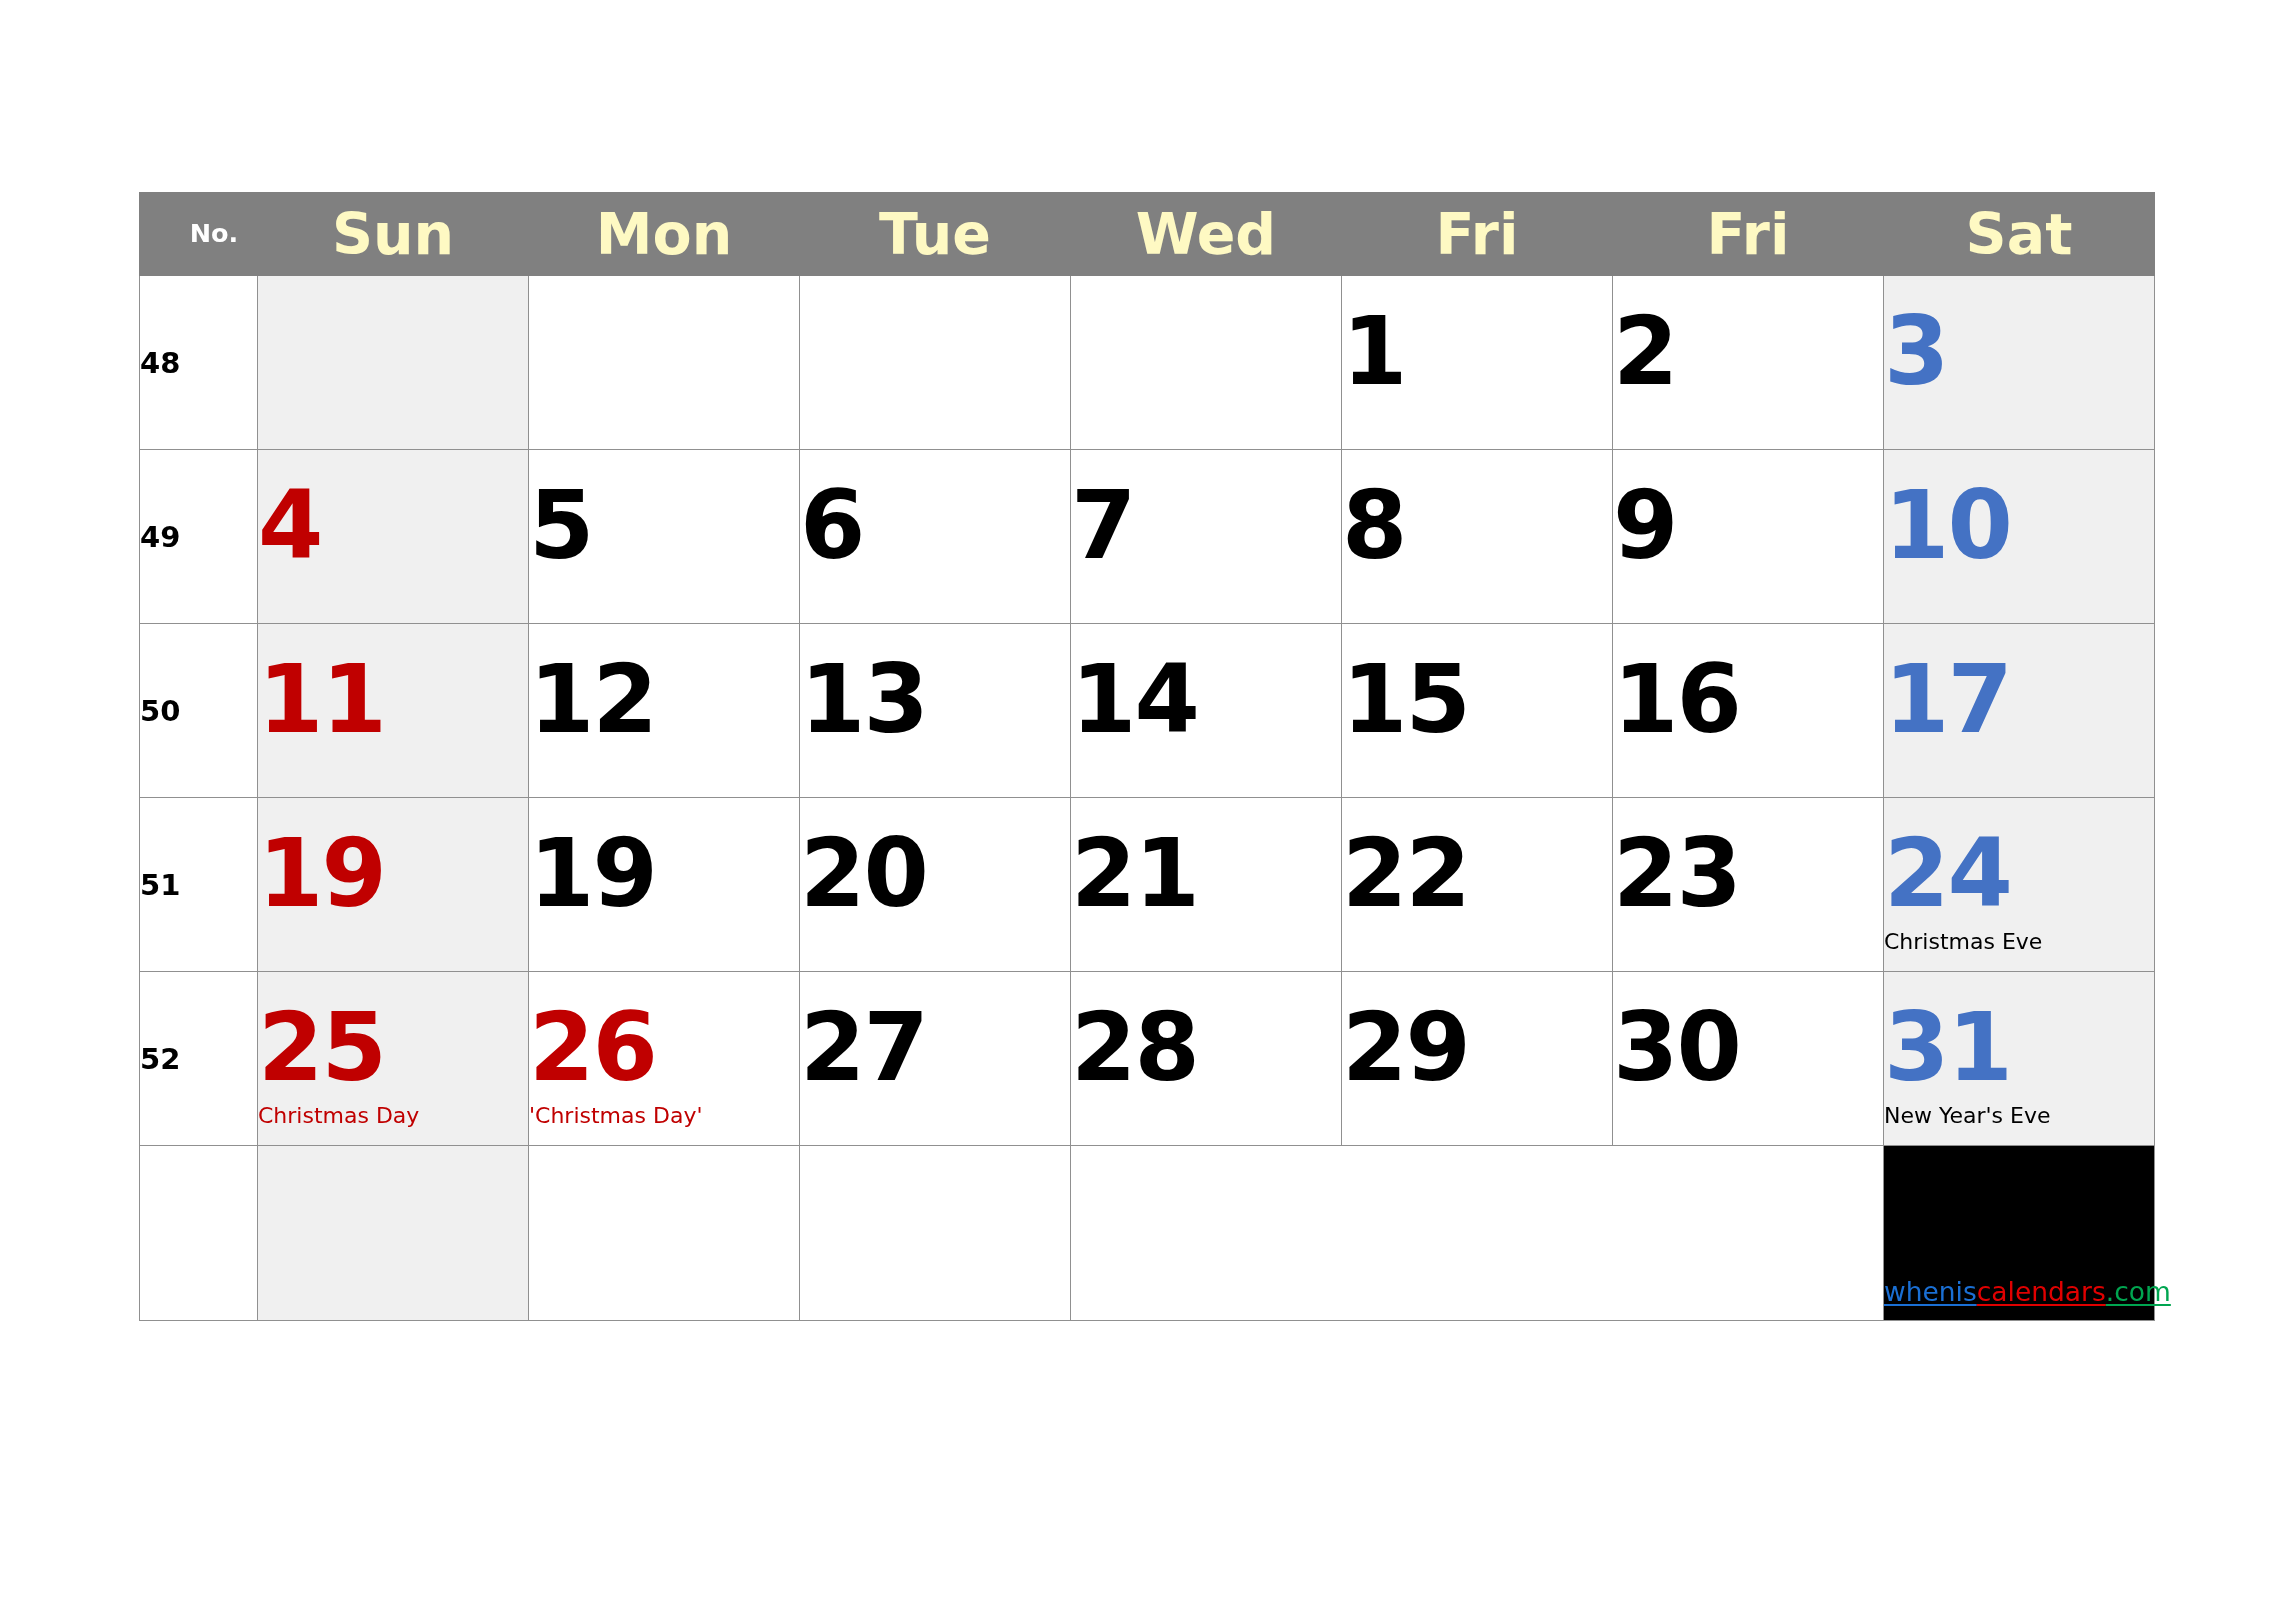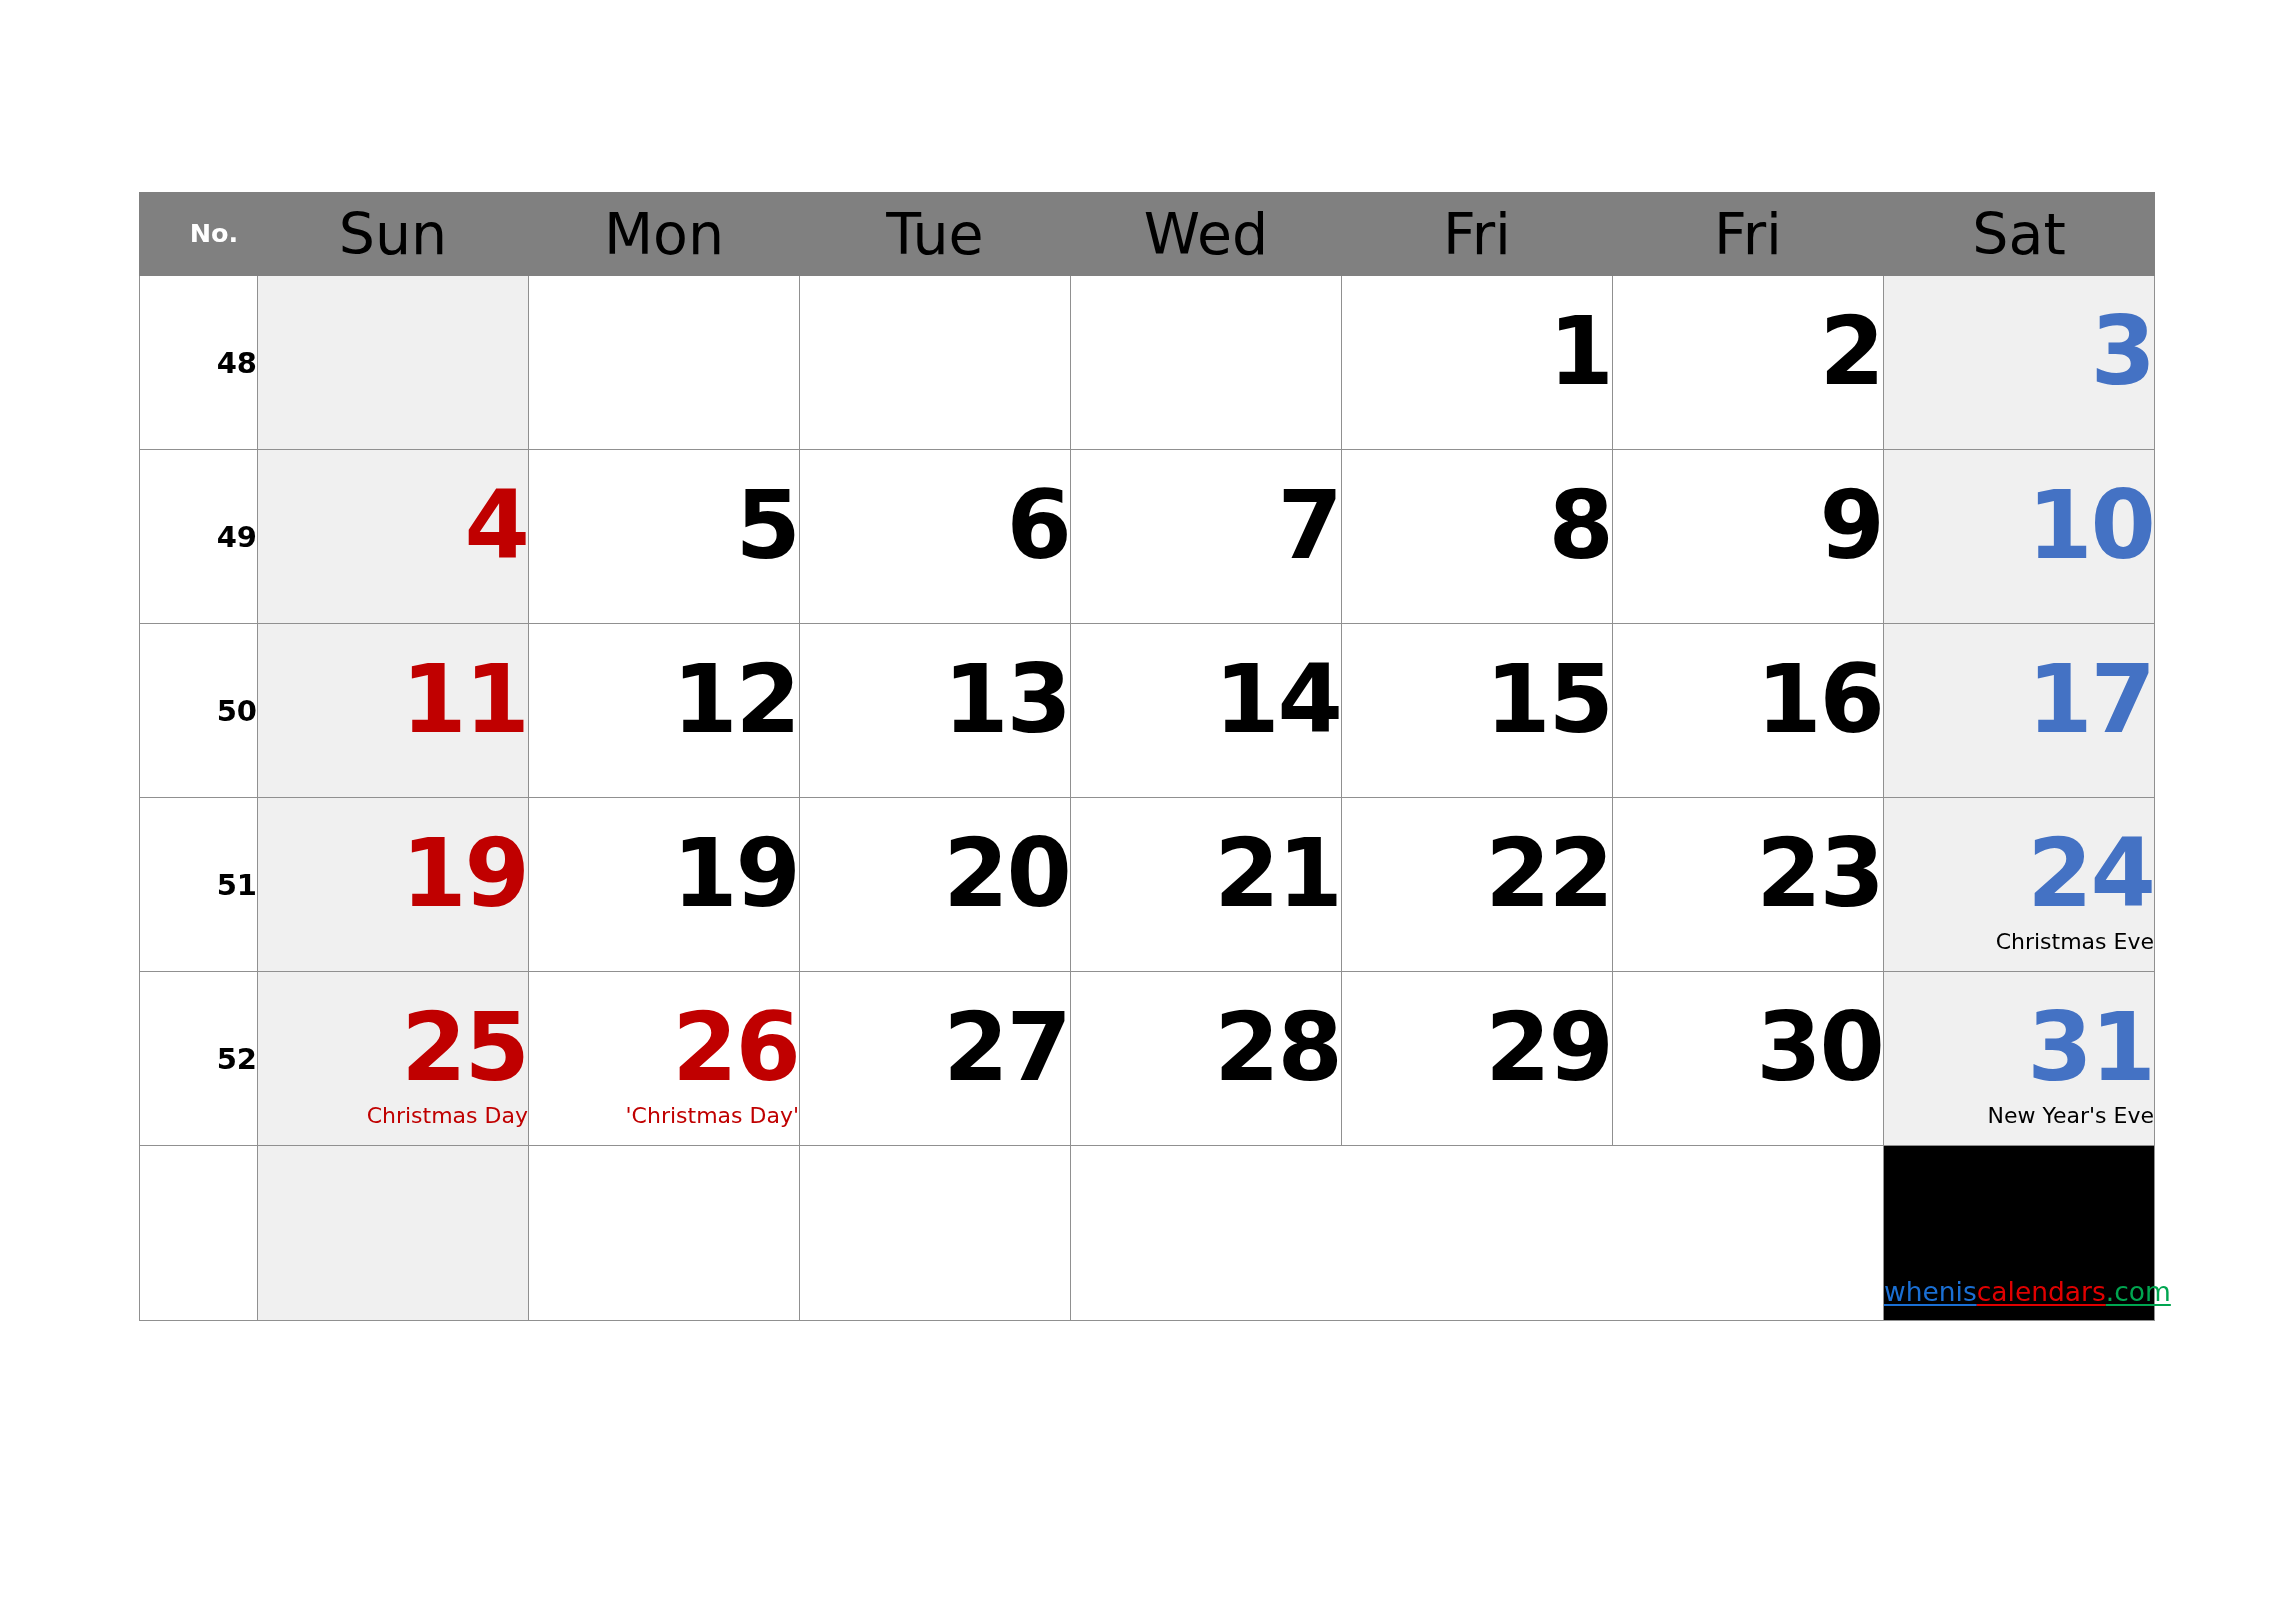--- a/index.html
+++ b/index.html
@@ -52,47 +52,47 @@
     width: 2013px;
     border: 1px solid #808080;
   }
 
   table.calendar col.c-wk  { width: 118px; }
   table.calendar col.c-day { width: 271px; }
 
   
   thead tr.dow-row th {
     background: #808080;
-    color: #000000;
+    color: #fef9c3;
     border: 1px solid #808080;
     height: 82px;
     padding: 0;
     vertical-align: middle;
     text-align: center;
     font-family: "DejaVu Sans", sans-serif;
-    font-weight: normal;
+    font-weight: bold;
     font-size: 57px;
     line-height: 59px;
   }
   thead tr.dow-row th.wk-head {
     font-size: 25.5px;
     line-height: 27.4px;
     font-weight: bold;
     text-align: center;
     color: #ffffff;
     padding-left: 31px;
   }
 
   
   tbody td {
     border: 1px solid #909090;
     height: 173px;
     padding: 0;
     vertical-align: top;
-    text-align: right;
+    text-align: left;
     background: #ffffff;
     position: relative;
   }
   tbody td.weekno {
     background: #ffffff;
     vertical-align: middle;
     font-family: "DejaVu Sans", sans-serif;
     font-weight: bold;
     font-size: 29px;
     color: #000000;

